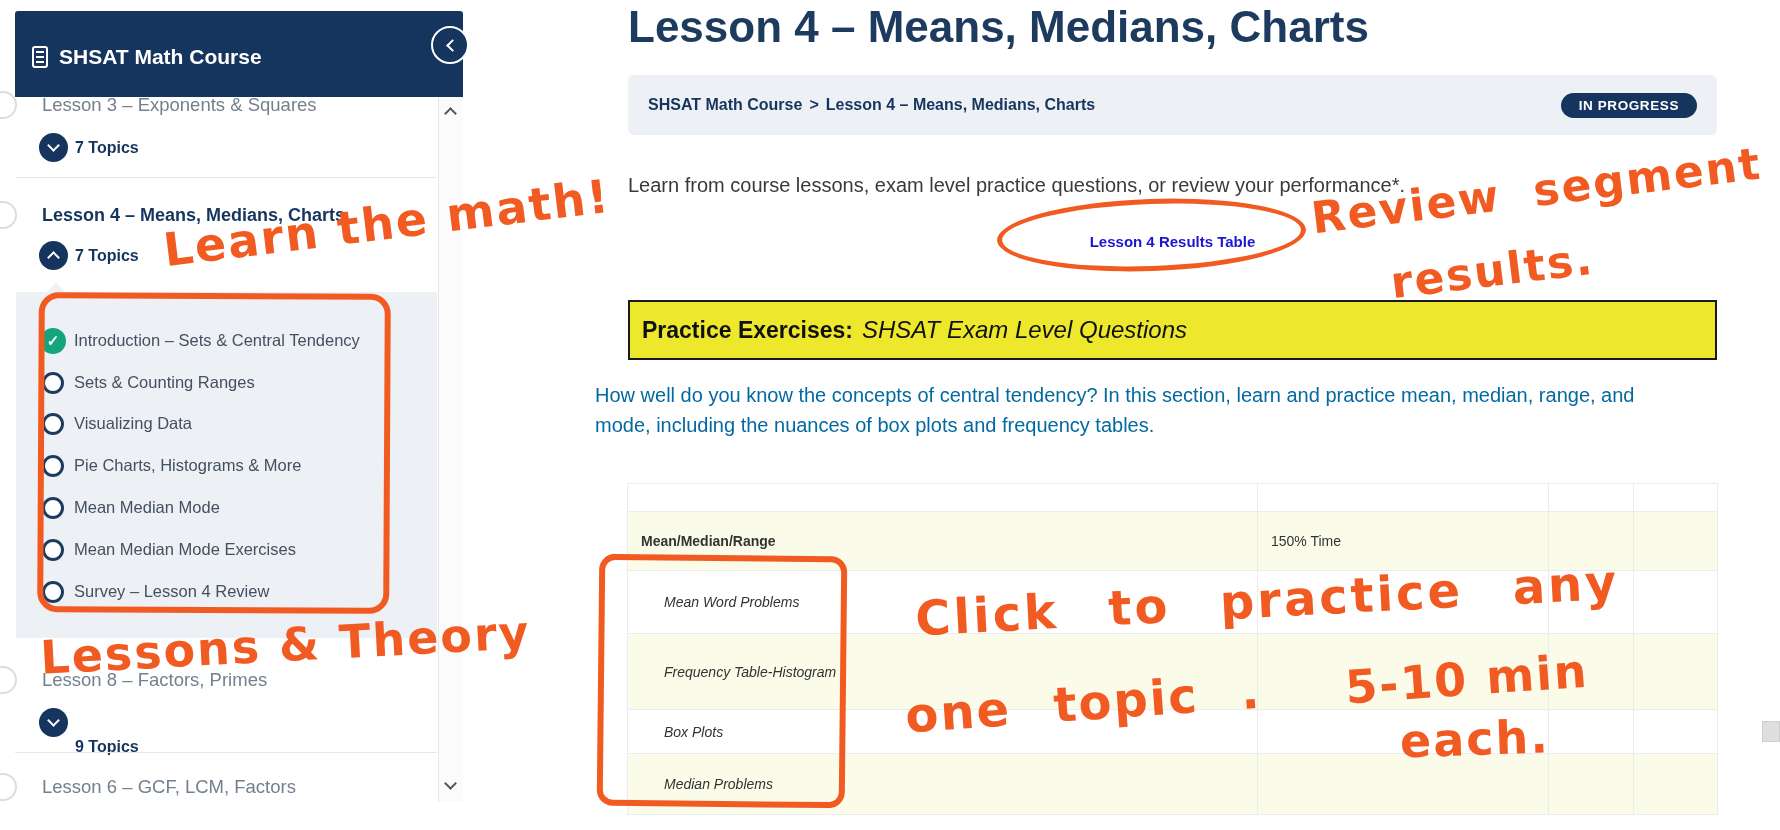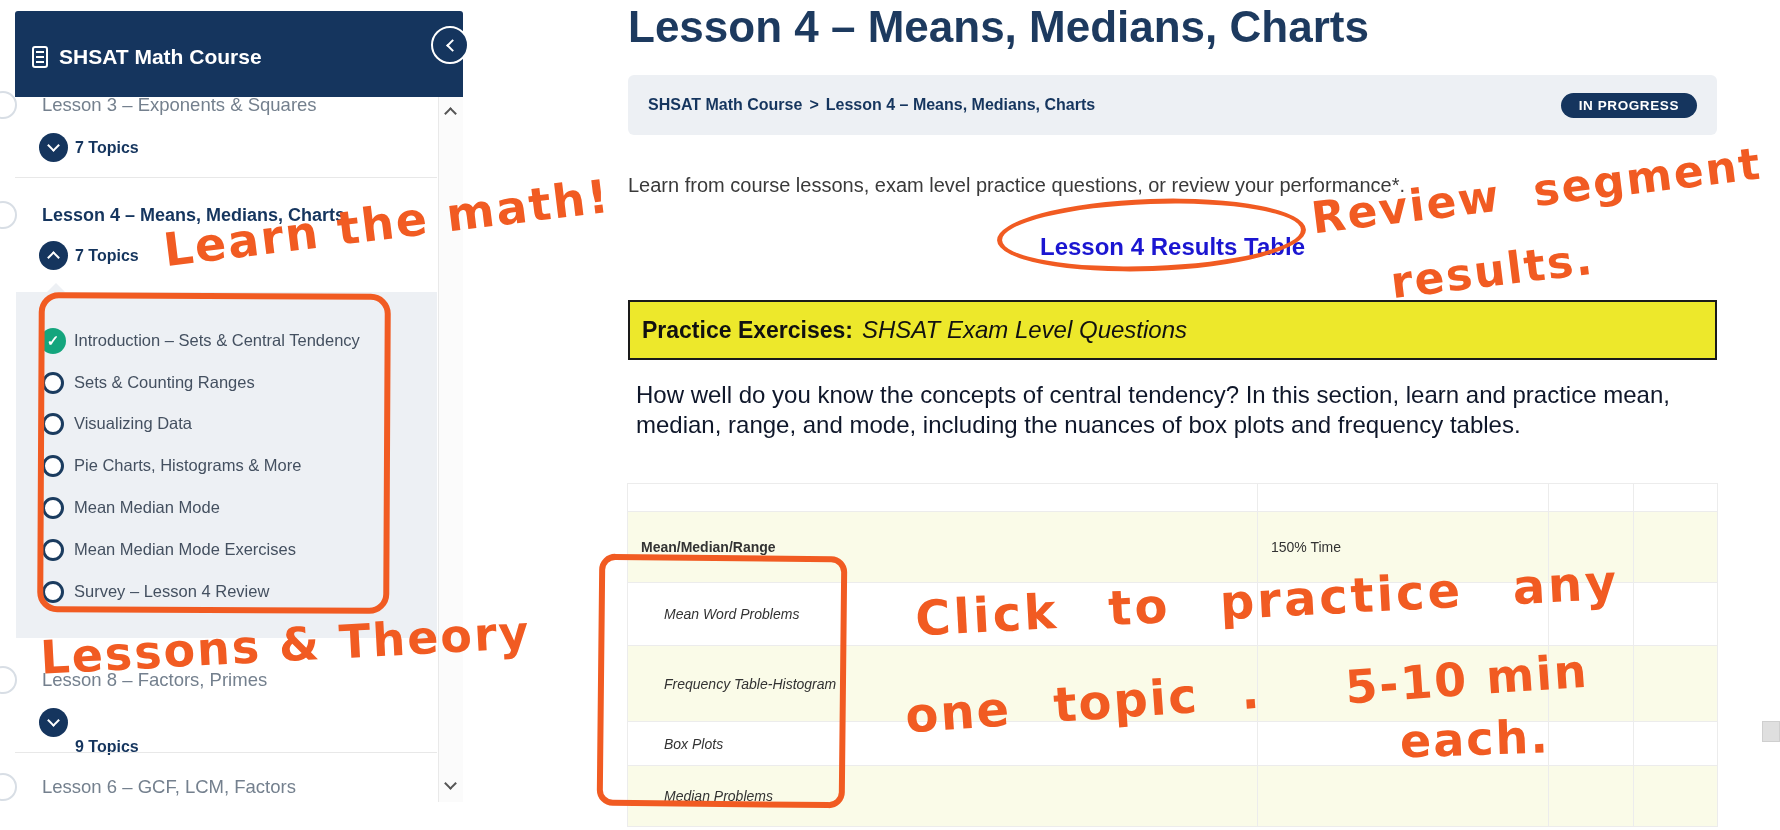--- a/index.html
+++ b/index.html
@@ -48,26 +48,26 @@
   
   #page-title { left:628px; top:2px; font-size:44px; font-weight:bold; color:#1D3A5F; white-space:nowrap; }
   #breadcrumb-bar { left:628px; top:75px; width:1089px; height:60px; background:#EDF0F4; border-radius:6px;
                     display:flex; align-items:center; padding:0 20px; }
   .crumb { font-size:16px; font-weight:bold; color:#15355E; white-space:nowrap; }
   .crumb-sep { margin:0 7px; }
   #status-badge { margin-left:auto; background:#15355E; color:#fff; font-size:13.5px; font-weight:bold;
                   letter-spacing:.6px; border-radius:14px; padding:5px 18px; }
   #intro-text { left:628px; top:158px; width:1089px; font-size:20px; color:#3A3A3A;margin-top:16px; }
   #link-row { left:628px; top:233px; width:1089px; text-align:center; }
-  #results-link { font-size:24px; font-weight:bold; color:#1B16D1; text-decoration:none; }
+  #results-link { font-size:15px; font-weight:bold; color:#1B16D1; text-decoration:none; }
   #practice-bar { left:628px; top:300px; width:1089px; height:60px; background:#EDE82B;
                   border:2px solid #1A1A1A; display:flex; align-items:center; padding-left:12px; }
   #practice-title { font-size:23px; font-weight:bold; color:#111; }
   #practice-subtitle { font-size:24px; font-style:italic; color:#111; margin-left:9px; }
-  #desc-text { left:636px; top:380px; width:1089px; font-size:24px; line-height:30px; color:#0f172a; }
+  #desc-text { left:595px; top:380px; width:1089px; font-size:20px; line-height:30px; color:#0369a1; }
 
   #topics-table { left:627px; top:483px; border-collapse:collapse; table-layout:fixed; }
   #topics-table td { border:1px solid #ECECEC; font-size:14px; color:#333; vertical-align:middle; }
   #topics-table td.c1 { padding-left:13px; }
   tr.yellow td { background:#FAFBE8; }
   td.group-label { font-weight:bold; color:#111; }
   td.sub-item { font-style:italic; padding-left:36px !important; }
   td.time-cell { padding-left:13px; }
 
   
@@ -177,21 +177,21 @@
         <col style="width:85px">
         <col style="width:84px">
       </colgroup>
     <tbody>
         <tr style="height:28px;">
       <td></td>
           <td></td>
       <td></td>
           <td></td>
     </tr>
-    <tr class="yellow" style="height:71px;">
+    <tr class="yellow" style="height:59px;">
       <td class="c1 group-label">Mean/Median/Range</td>
       <td class="time-cell">150% Time</td>
       <td></td>
           <td></td>
     </tr>
     <tr style="height:63px;">
       <td class="c1 sub-item">Mean Word Problems</td>
       <td></td>
           <td></td>
           <td></td>
@@ -201,21 +201,21 @@
       <td></td>
           <td></td>
           <td></td>
     </tr>
     <tr style="height:44px;">
       <td class="c1 sub-item">Box Plots</td>
       <td></td>
           <td></td>
           <td></td>
     </tr>
-    <tr class="yellow" style="height:61px;text-decoration:underline;">
+    <tr class="yellow" style="height:61px;">
       <td class="c1 sub-item">Median Problems</td>
       <td></td>
           <td></td>
           <td></td>
     </tr>
   </tbody>
     </table>
 
   <div class="abs" id="gray-fragment"></div>
 

